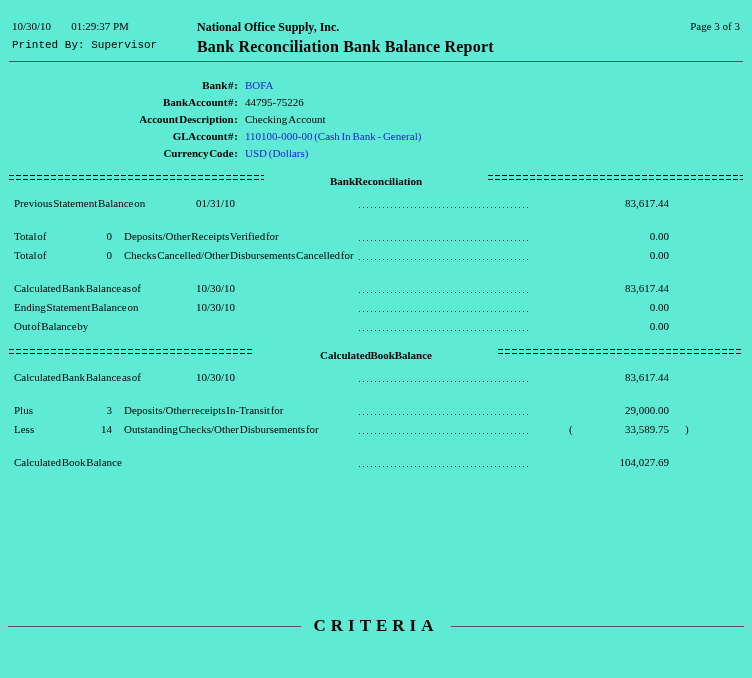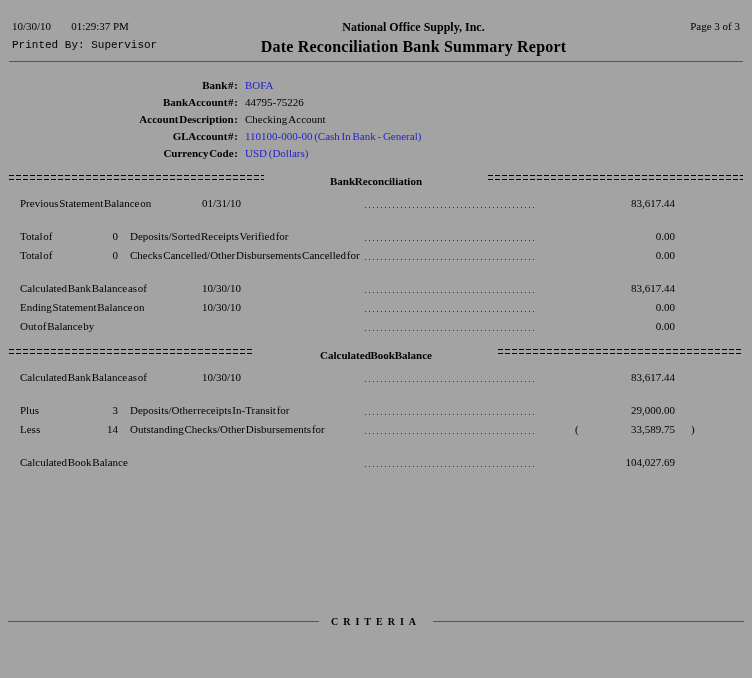--- a/index.html
+++ b/index.html
@@ -1,27 +1,27 @@
 <!DOCTYPE html>
 <html><head>
 <meta charset="utf-8">
 <style>
   html,body { margin:0; padding:0; background:#fff; }
   .page {
-    position:relative; width:752px; height:678px; background:#a3a3a3;
+    position:relative; width:752px; height:678px; background:#5eead4;
     font-family:"Liberation Serif", serif; font-size:11px; color:#000;
     overflow:hidden;
   }
   
   .hdr { display:flex; padding:20px 12px 0 12px; align-items:flex-start; }
   .hdr-left { width:185px; }
   .hdr-left .dtline { display:flex; }
   .hdr-left .time { margin-left:20px; }
   .hdr-left .pby { margin-top:7px;font-family:Liberation Mono, monospace; }
-  .hdr-center { flex:1; text-align:center; }
+  .hdr-center { flex:1; }
   .company { font-weight:bold; font-size:12px; }
   .title { font-weight:bold; font-size:16px; margin-top:3px; letter-spacing:0.2px; }
   .hdr-right { width:110px; text-align:right; }
   .rule { border-top:1px solid #555; margin:5px 9px 0 9px; }
 
   
   .info { margin-top:15px; }
   .info-row { display:flex; line-height:17px; }
   .info-label { width:202px; text-align:right; font-weight:bold; word-spacing:-2px;padding-left:36px; }
   .info-value { margin-left:7px; word-spacing:-1px; }
@@ -34,59 +34,59 @@
     background-image:
       repeating-linear-gradient(to right,#000 0 5px,transparent 5px 7px),
       repeating-linear-gradient(to right,#000 0 5px,transparent 5px 7px);
     background-size:100% 1px,100% 1px;
     background-position:0 0,0 100%;
     background-repeat:no-repeat,no-repeat;
   }
   .section-title { font-weight:bold; padding:0 66px; word-spacing:-3px; white-space:nowrap; }
 
   .group + .group { margin-top:14px; }
-  .row { display:flex; line-height:19px; padding-left:20px; word-spacing:-2px; }
+  .row { display:flex; line-height:19px; padding-left:14px; word-spacing:-2px; }
   .c1 { width:345px; display:flex; }
   .lbl { width:182px; }
   .pfx { width:76px; }
   .cnt { width:22px; text-align:right; }
   .desc { margin-left:12px; white-space:nowrap; }
   .leader { width:170px;
     background:repeating-linear-gradient(to right,#333 0 1px,transparent 1px 4px);
     background-size:100% 1px; background-repeat:no-repeat; background-position:0 13px;
   }
   .op { width:14px; margin-left:40px; }
   .amt { width:86px; text-align:right; }
   .cp { width:14px; margin-left:16px; }
 
   
   .footer { position:absolute; left:0; top:616px; width:752px; }
   .criteria-line { display:flex; align-items:center; margin:0 8px; }
   .cline { flex:1; border-top:1px solid #555; }
-  .ctext { font-weight:bold; letter-spacing:5px; padding:0 12px; font-size:10px; }
+  .ctext { font-weight:bold; letter-spacing:5px; padding:0 12px; font-size:17px; }
   .footer-row { display:flex; margin-top:7px; }
   .sortby { margin-left:12px; width:196px; word-spacing:-1px; }
   .filters { font-size:8.5px; line-height:11px; color:#333366; word-spacing:-1px; }
 </style>
 </head>
 <body>
 
 <div class="page">
 
   <div class="hdr">
     <div class="hdr-left">
       <div class="dtline">
         <span>10/30/10</span>
         <span class="time">01:29:37 PM</span>
       </div>
       <div class="pby">Printed By: Supervisor</div>
     </div>
     <div class="hdr-center">
       <div class="company">National Office Supply, Inc.</div>
-      <div class="title">Date Reconciliation Bank Summary Report</div>
+      <div class="title">Bank Reconciliation Bank Balance Report</div>
     </div>
     <div class="hdr-right">Page 3 of 3</div>
   </div>
 
   <div class="rule"></div>
 
   <div class="info" id="bank-info">
       <div class="info-row">
         <span class="info-label">Bank # :</span>
         <span class="info-value blue">BOFA</span>
@@ -126,21 +126,21 @@
             <span class="op"></span>
             <span class="amt">83,617.44</span>
             <span class="cp"></span>
           </div>
         </div>
         <div class="group">
           <div class="row">
             <span class="c1">
               <span class="pfx">Total of</span>
               <span class="cnt">0</span>
-              <span class="desc">Deposits/Sorted Receipts Verified for</span>
+              <span class="desc">Deposits/Other Receipts Verified for</span>
             </span>
             <span class="leader"></span>
             <span class="op"></span>
             <span class="amt">0.00</span>
             <span class="cp"></span>
           </div>
           <div class="row">
             <span class="c1">
               <span class="pfx">Total of</span>
               <span class="cnt">0</span>

